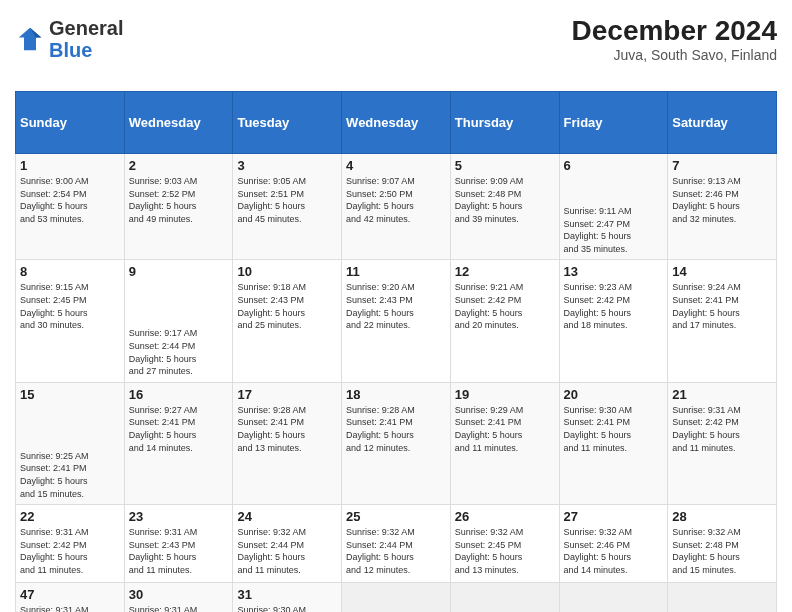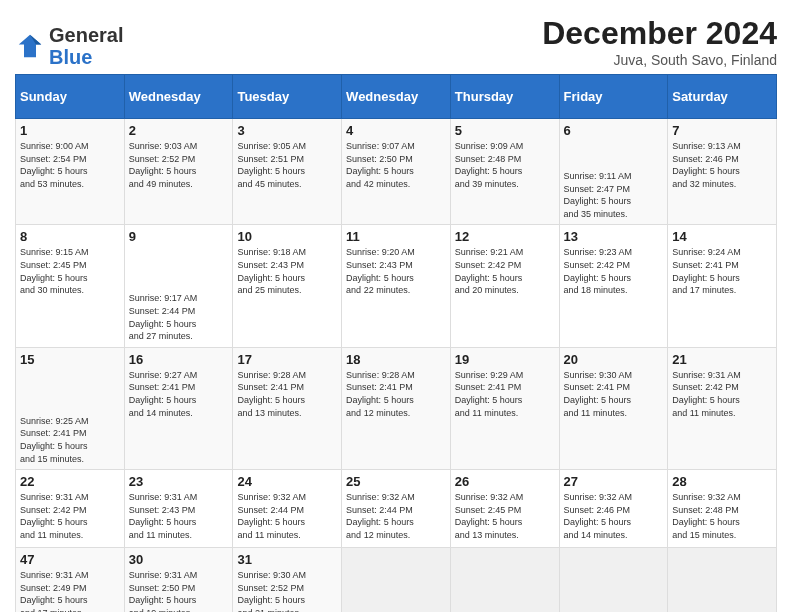--- a/index.html
+++ b/index.html
@@ -10,22 +10,22 @@
       height: 612px;
       overflow: hidden;
     }
     .container {
       width: 792px;
       padding: 15px 15px 10px 15px;
     }
     .header {
       display: flex;
       justify-content: space-between;
-      align-items: flex-end;
-      margin-bottom: 6px;
+      align-items: center;
+      margin-bottom: 28px;
     }
     .logo {
       display: flex;
       align-items: center;
       gap: 4px;
     }
     .logo-text {
       font-size: 20px;
       font-weight: bold;
       line-height: 1.1;
@@ -33,37 +33,37 @@
     .logo-text span.general { color: #333; }
     .logo-text span.blue { color: #2b72c8; }
     .logo-icon {
       width: 30px;
       height: 30px;
     }
     .title-block {
       text-align: right;
     }
     .month-title {
-      font-size: 32px;
+      font-size: 28px;
       font-weight: bold;
       color: #222;
     }
     .location {
       font-size: 14px;
       color: #555;
     }
     table {
       width: 100%;
       border-collapse: collapse;
       font-size: 10px;
     }
     thead tr th {
       background: #2b72c8;
       color: #fff;
-      padding: 14px 4px;
+      padding: 23px 4px;
       text-align: left;
       font-size: 13px;
       font-weight: bold;
       border: 1px solid #2060aa;
     }
     tbody tr td {
       vertical-align: top;
       padding: 4px 4px;
       border: 1px solid #ddd;
       background: #fff;

